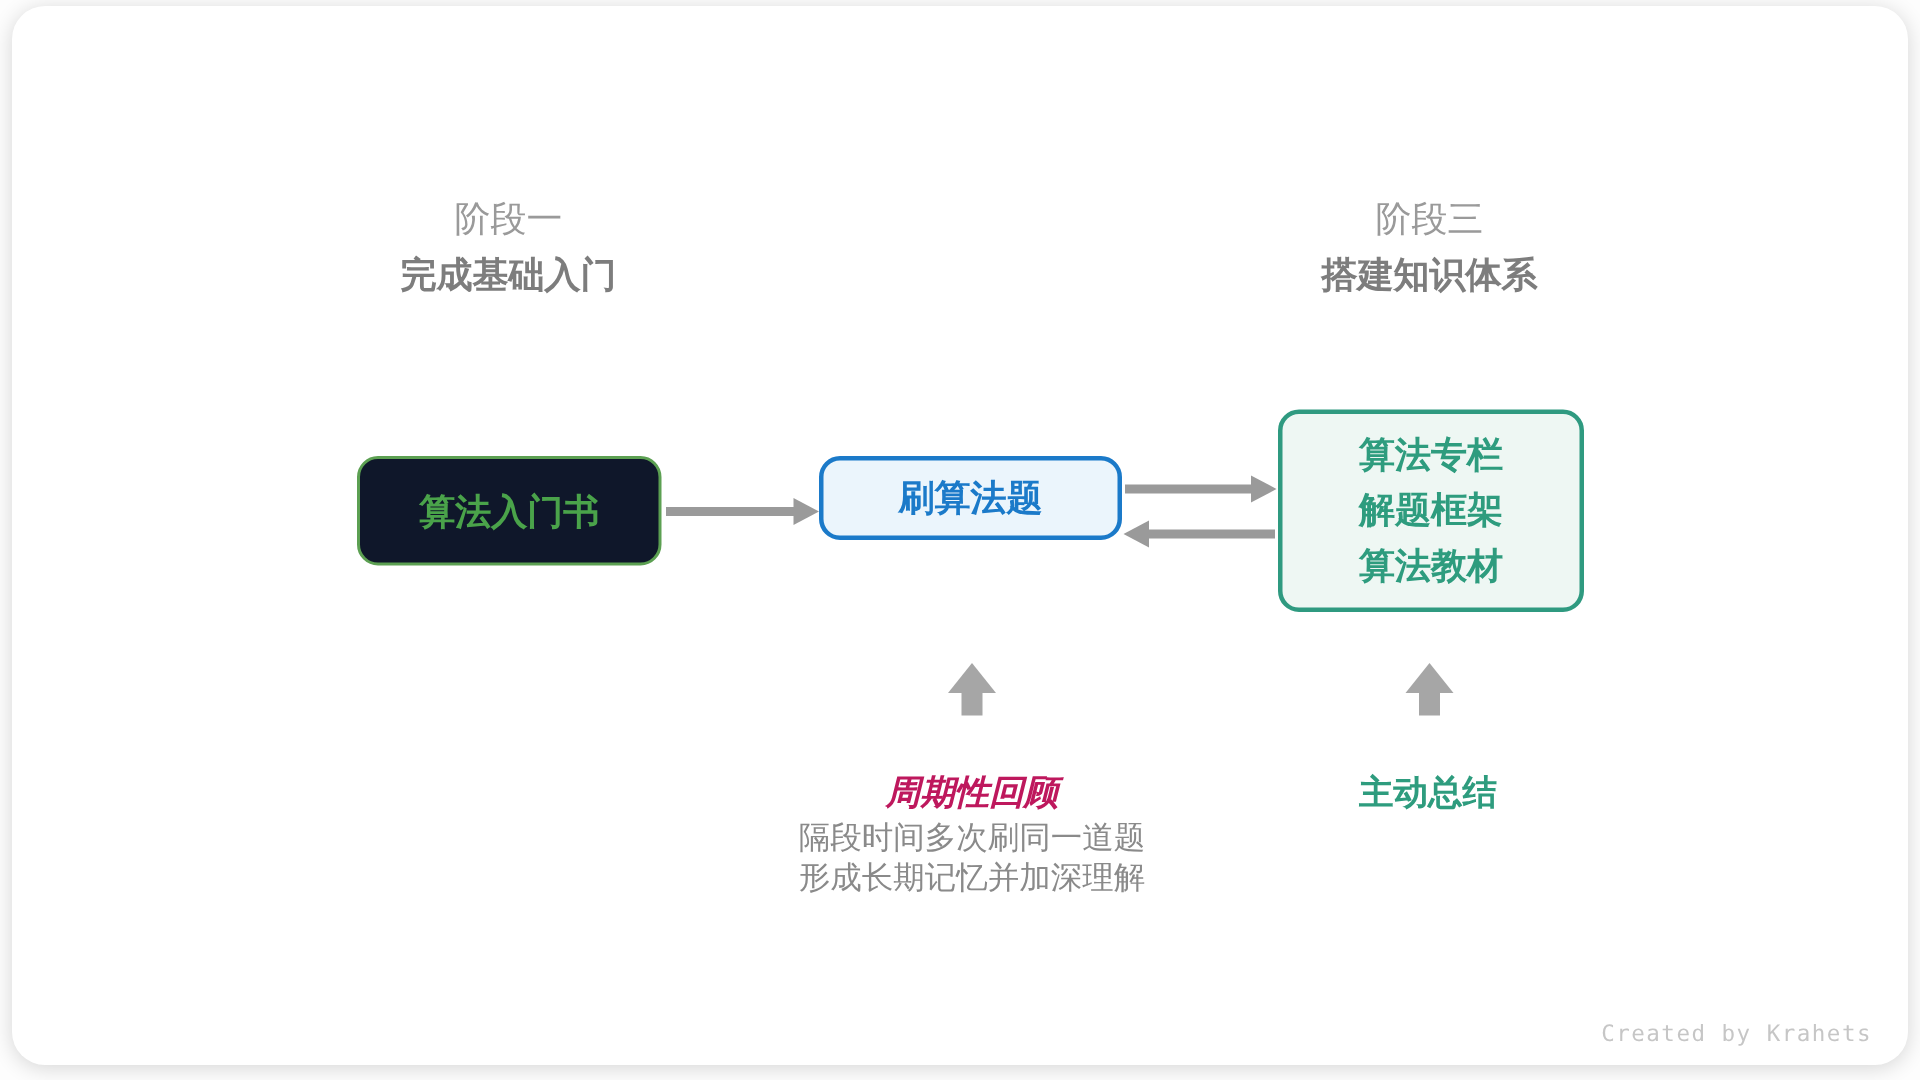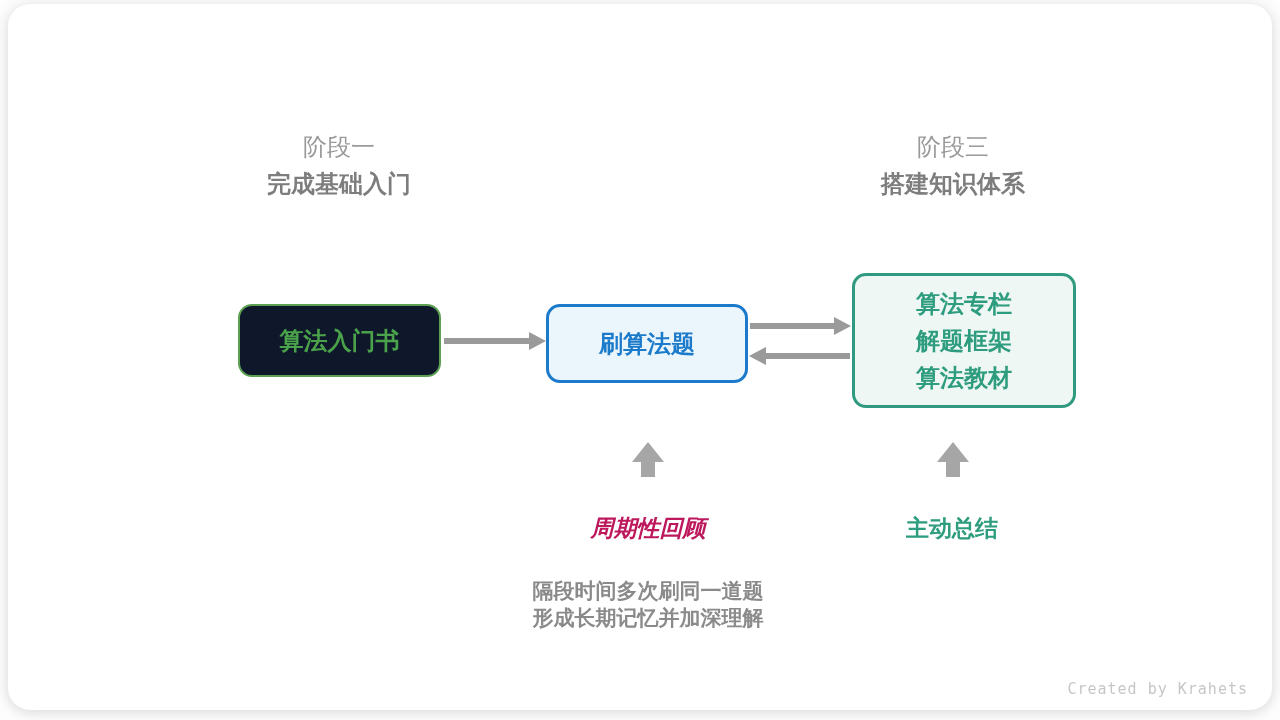--- a/index.html
+++ b/index.html
@@ -13,23 +13,23 @@
   
   .stage-col { position:absolute; top:130px; width:300px; text-align:center; }
   .stage-label { font-size:24px; line-height:26px; color:#9a9a9a; }
   .stage-title { margin-top:11px; font-size:24px; line-height:26px; font-weight:bold; color:#7d7d7d; }
 
   
   .node { position:absolute; display:flex; align-items:center; justify-content:center;
           border-radius:14px; font-size:24px; font-weight:bold; }
   .node-1 { left:230px; top:300px; width:203px; height:73px;
             border:2px solid #5ca052; background:#0f172a; color:#4aa34a; }
-  .node-2 { left:538px; top:300px; width:202px; height:79px;
+  .node-2 { left:538px; top:300px; width:202px; height:56px;
             border:3px solid #1b7ac9; background:#ebf5fc; color:#1b7ac9; }
-  .node-3 { left:844px; top:269px; width:224px; height:135px;
+  .node-3 { left:844px; top:269px; width:204px; height:135px;
             border:3px solid #2f9a80; background:#eef7f3; color:#2e9c7e;
             flex-direction:column; line-height:37px; }
 
   
   .shaft { position:absolute; height:6px; background:#9a9a9a; }
   .head-right { position:absolute; width:0; height:0;
                 border-top:9px solid transparent; border-bottom:9px solid transparent;
                 border-left:17px solid #9a9a9a; }
   .head-left  { position:absolute; width:0; height:0;
                 border-top:9px solid transparent; border-bottom:9px solid transparent;
@@ -41,21 +41,21 @@
              border-bottom:20px solid #a6a6a6; }
   .up-stem { position:absolute; width:14px; height:16px; background:#a6a6a6; }
 
   
   .ann-col { position:absolute; width:300px; text-align:center; }
   .ann-2 { left:490px; top:511px; }
   .ann-3 { left:794px; top:511px; }
   .ann-title { font-size:23px; line-height:26px; font-weight:bold; }
   .ann-title.blue { color:#be185d;font-style:italic; }
   .ann-title.teal { color:#2e9c7e; }
-  .ann-desc { margin-top:36px; font-size:21px; line-height:27px; color:#8a8a8a;font-weight:bold; }
+  .ann-desc { margin-top:4px; font-size:21px; line-height:27px; color:#8a8a8a; }
 
   .watermark { position:absolute; left:940px; top:676px; width:300px; text-align:right;
                font-family:"DejaVu Sans Mono","Liberation Mono",monospace;
                font-size:15px; letter-spacing:1px; color:#c6c6c6; }
 </style>
 </head>
 <body>
 
 <div class="page">
   <div class="card">

